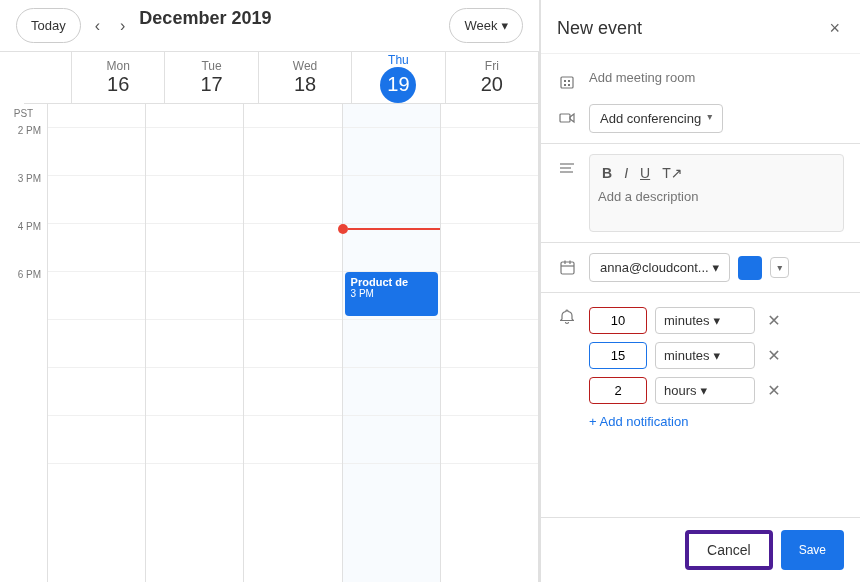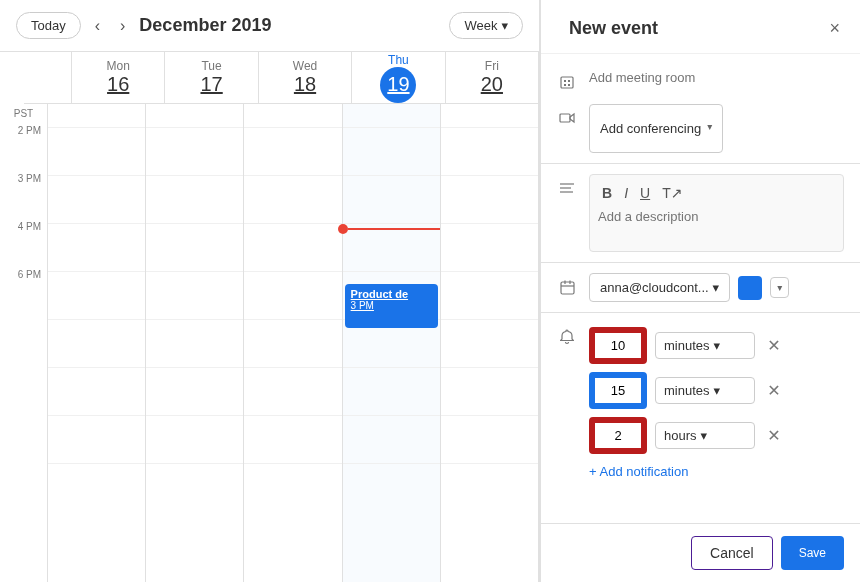--- a/index.html
+++ b/index.html
@@ -10,21 +10,20 @@
       flex: 1;
       display: flex;
       flex-direction: column;
       border-right: 1px solid #e0e0e0;
       overflow: hidden;
     }
 
     
     .cal-header {
       display: flex;
-      align-items: center;
       padding: 8px 16px;
       gap: 8px;
       border-bottom: 1px solid #e0e0e0;
       height: 52px;
     }
     .today-btn {
       border: 1px solid #ccc;
       border-radius: 20px;
       padding: 5px 14px;
       font-size: 13px;
@@ -79,21 +78,20 @@
       align-items: center;
       justify-content: center;
       border-right: 1px solid #e0e0e0;
       font-size: 12px;
       color: #777;
     }
     .day-num {
       font-size: 20px;
       font-weight: 400;
       color: #333;
-      text-decoration: underline;
     }
     .day-num.today {
       background: #1a73e8;
       color: #fff;
       border-radius: 50%;
       width: 36px;
       height: 36px;
       display: flex;
       align-items: center;
       justify-content: center;
@@ -196,23 +194,22 @@
     }
     .panel-header {
       display: flex;
       align-items: center;
       justify-content: space-between;
       padding: 14px 16px 10px;
       border-bottom: 1px solid #f0f0f0;
     }
     .panel-title {
       font-size: 18px;
-      font-weight: 700;
-      color: #333;
-      margin-left: 12px;
+      font-weight: 400;
+      color: #333;
     }
     .close-btn {
       background: none;
       border: none;
       cursor: pointer;
       font-size: 18px;
       color: #666;
       padding: 4px;
       border-radius: 50%;
     }
@@ -253,21 +250,21 @@
       background: transparent;
       cursor: pointer;
     }
 
     .dropdown-btn {
       display: flex;
       align-items: flex-start;
       gap: 6px;
       border: 1px solid #ccc;
       border-radius: 4px;
-      padding: 16px 10px;
+      padding: 6px 10px;
       font-size: 13px;
       color: #333;
       background: #fff;
       cursor: pointer;
       max-width: 160px;
     }
     .dropdown-btn .chevron { font-size: 10px; color: #666; }
 
     
     .desc-toolbar {
@@ -338,21 +335,21 @@
     }
 
     
     .notif-row {
       display: flex;
       align-items: center;
       gap: 8px;
       padding: 4px 0;
     }
     .notif-num-input {
-      border: 6px solid #b91c1c;
+      border: 1px solid #b91c1c;
       border-radius: 4px;
       padding: 5px 8px;
       font-size: 13px;
       width: 58px;
       text-align: center;
     }
     .notif-num-input.active {
       border-color: #1a73e8;
       outline: none;
     }
@@ -395,21 +392,21 @@
 
     
     .panel-footer {
       display: flex;
       justify-content: flex-end;
       gap: 8px;
       padding: 12px 16px;
       border-top: 1px solid #e0e0e0;
     }
     .cancel-btn {
-      border: 1px solid #4c1d95;
+      border: 4px solid #4c1d95;
       border-radius: 4px;
       padding: 8px 18px;
       font-size: 14px;
       cursor: pointer;
       background: #fff;
       color: #333;
     }
     .save-btn {
       border: none;
       border-radius: 4px;
@@ -523,21 +520,21 @@
           <div class="hour-cell"></div>
         <div class="hour-cell"></div>
           <div class="hour-cell"></div>
           <div class="hour-cell"></div>
 
         <div class="current-time-line" style="top: 120px;">
           <div class="time-dot"></div>
           <div class="time-bar"></div>
         </div>
 
-        <div class="event-block" style="top: 180px; height: 44px; text-decoration: underline;">
+        <div class="event-block" style="top: 168px; height: 44px;">
           <div class="event-title">Product de</div>
           <div class="event-time">3 PM</div>
         </div>
       </div>
 
       <div class="day-column">
         <div class="hour-cell" style="height:24px"></div>
         <div class="hour-cell"></div>
           <div class="hour-cell"></div>
         <div class="hour-cell"></div>

